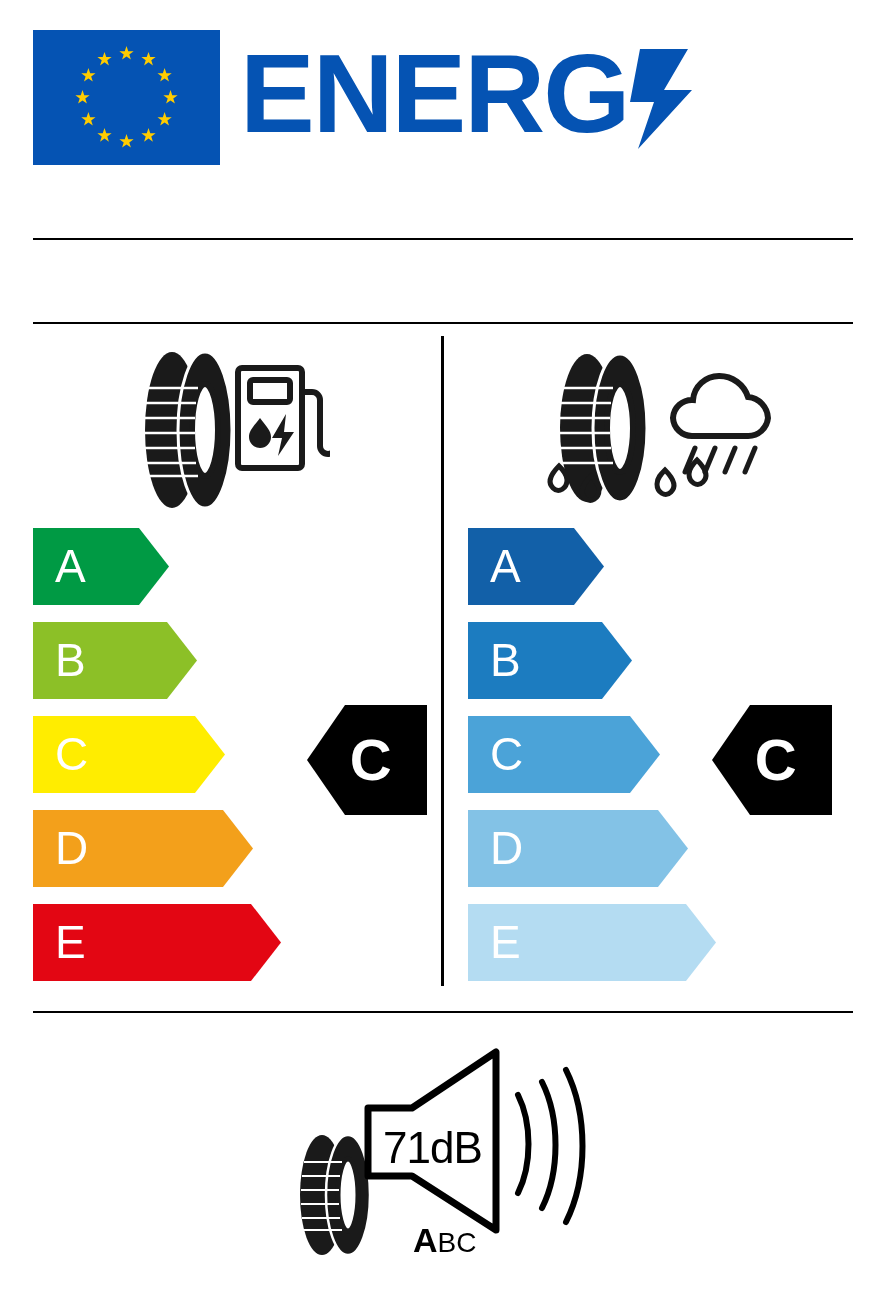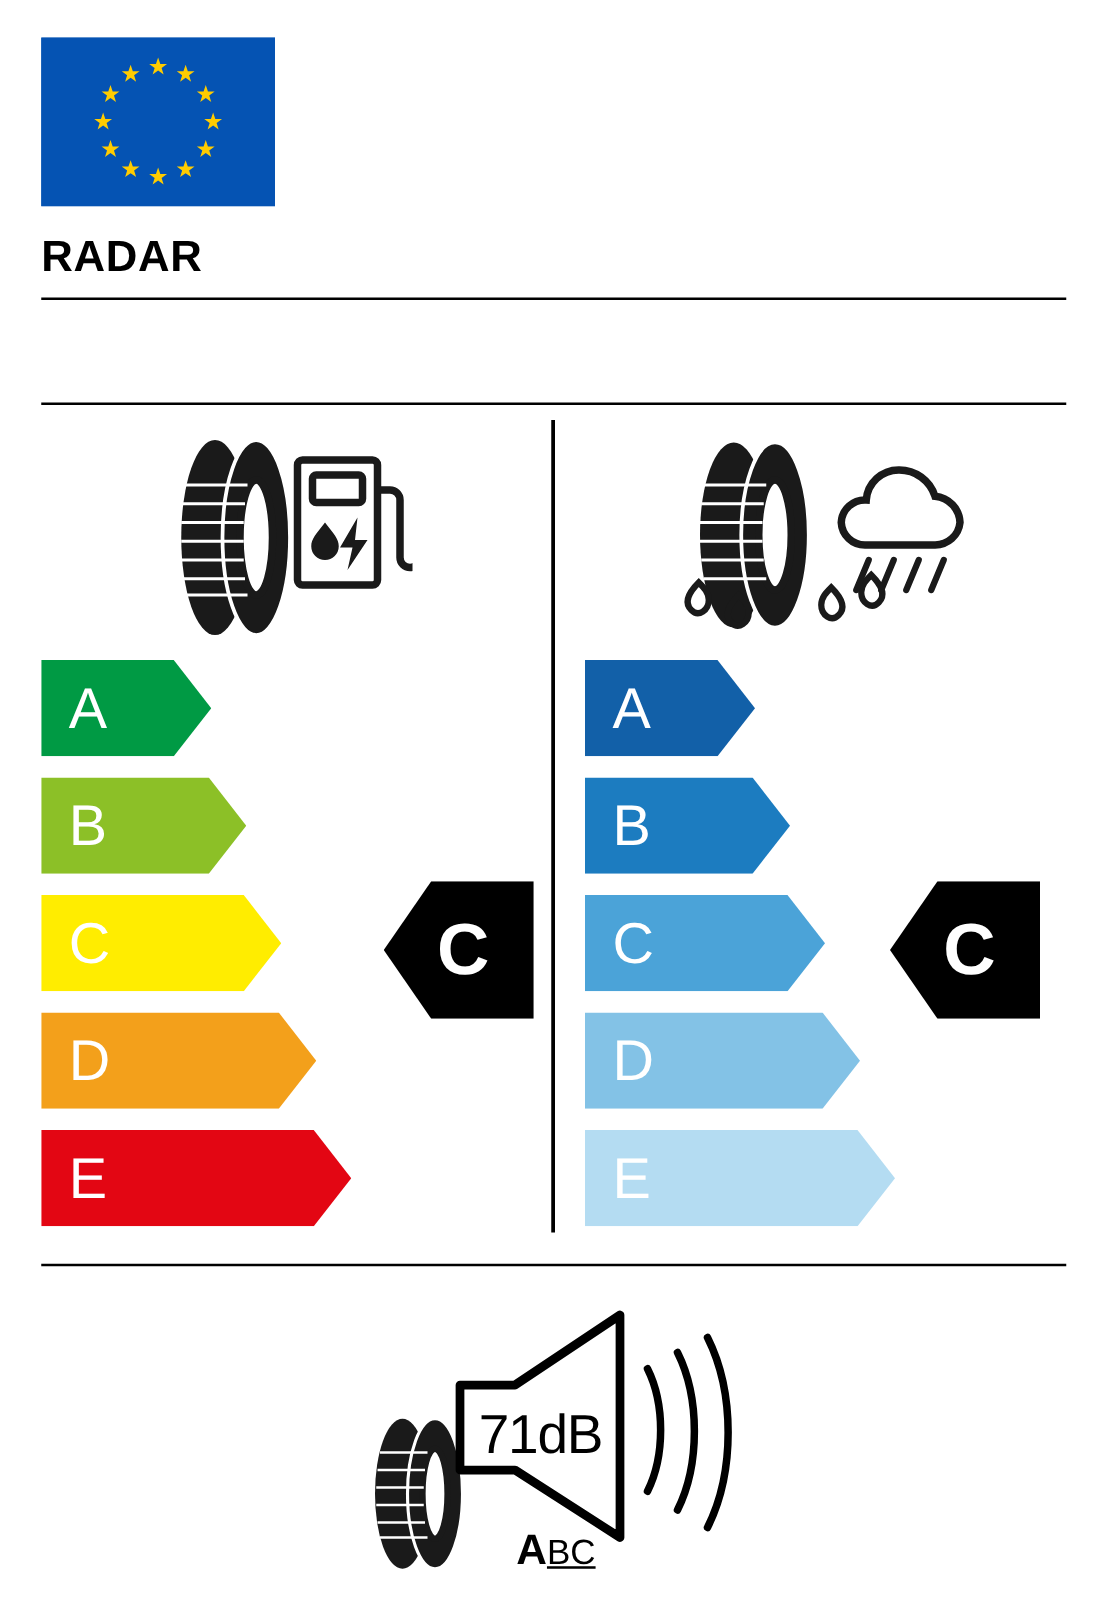--- a/index.html
+++ b/index.html
@@ -144,21 +144,20 @@
     line-height: 1;
   }
   .noise-class .sel {
     font-size: 34px;
     font-weight: bold;
     color: #000;
   }
   .noise-class .rest {
     font-size: 28px;
     color: #000;
-    text-decoration: underline;
   }
 </style>
 </head>
 <body>
 
 <div class="label-root">
 
   <div class="eu-flag">
     <svg width="187" height="135" viewBox="0 0 187 135">
       <rect x="0" y="0" width="187" height="135" fill="#0553B3"></rect>
@@ -198,22 +197,27 @@
               <polygon points="0,-7.5 1.76,-2.32 7.13,-2.32 2.79,0.89 4.41,6.07 0,2.9 -4.41,6.07 -2.79,0.89 -7.13,-2.32 -1.76,-2.32"></polygon>
             </g>
           <g transform="rotate(330) translate(0,-44) rotate(-330)">
               <polygon points="0,-7.5 1.76,-2.32 7.13,-2.32 2.79,0.89 4.41,6.07 0,2.9 -4.41,6.07 -2.79,0.89 -7.13,-2.32 -1.76,-2.32"></polygon>
             </g>
         </g>
       </g>
     </svg>
   </div>
 
-
-  <div class="brand">RADAR</div>
+  <div class="energy-word">
+    <svg width="470" height="110" viewBox="0 0 470 110">
+      <text x="0" y="88" font-family="Liberation Sans, sans-serif" font-size="112" font-weight="bold" fill="#0553B3" letter-spacing="-2">ENERG</text>
+      <polygon points="400,5 448,5 424,46 452,46 398,105 414,58 390,58" fill="#0553B3"></polygon>
+    </svg>
+  </div>
+
 
   <div class="rule rule-brand"></div>
   <div class="rule rule-top"></div>
   <div class="rule rule-bottom"></div>
   <div class="divider-v"></div>
 
   <div class="pic pic-fuel">
     <svg width="210" height="165" viewBox="0 0 210 165">
 
       <g fill="#1A1A1A">

